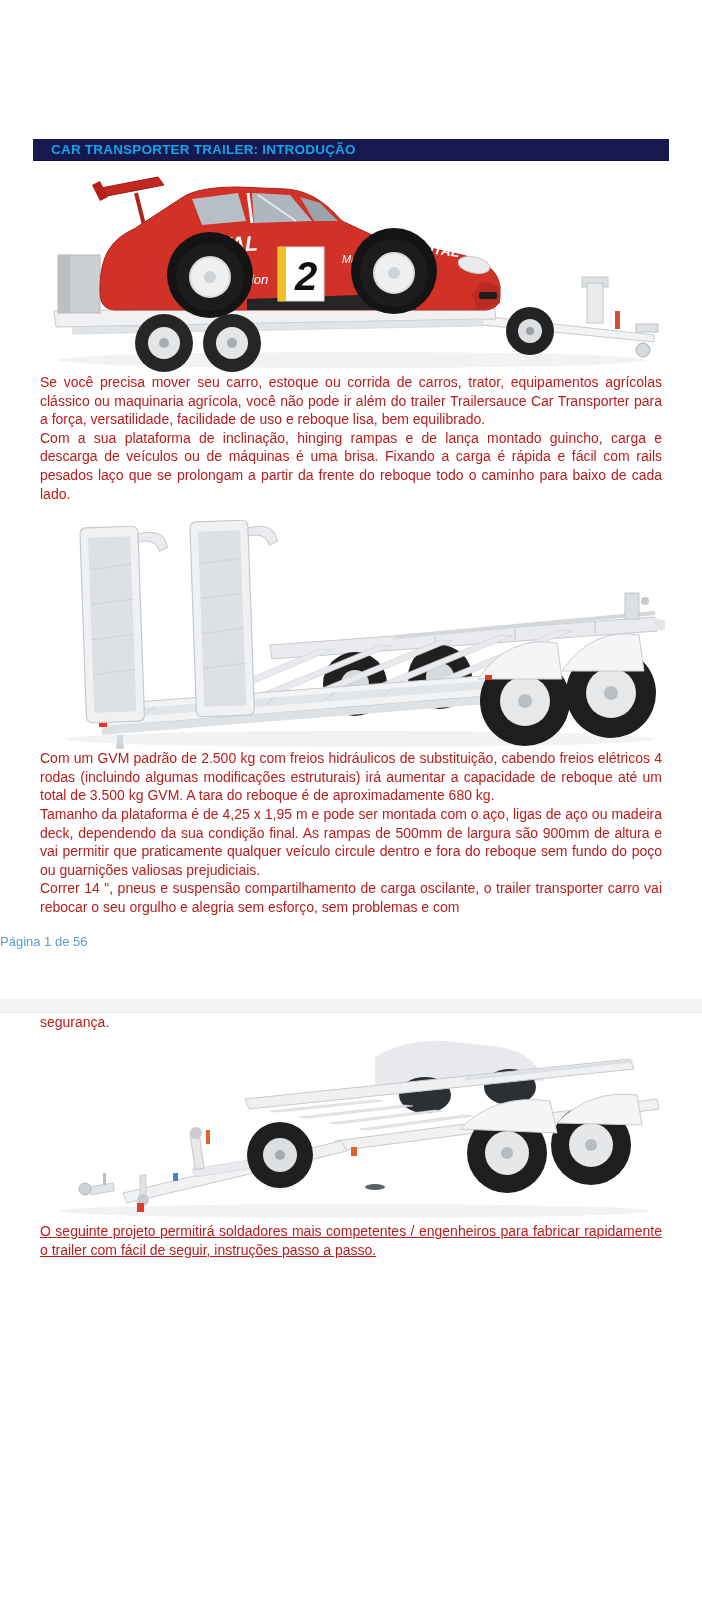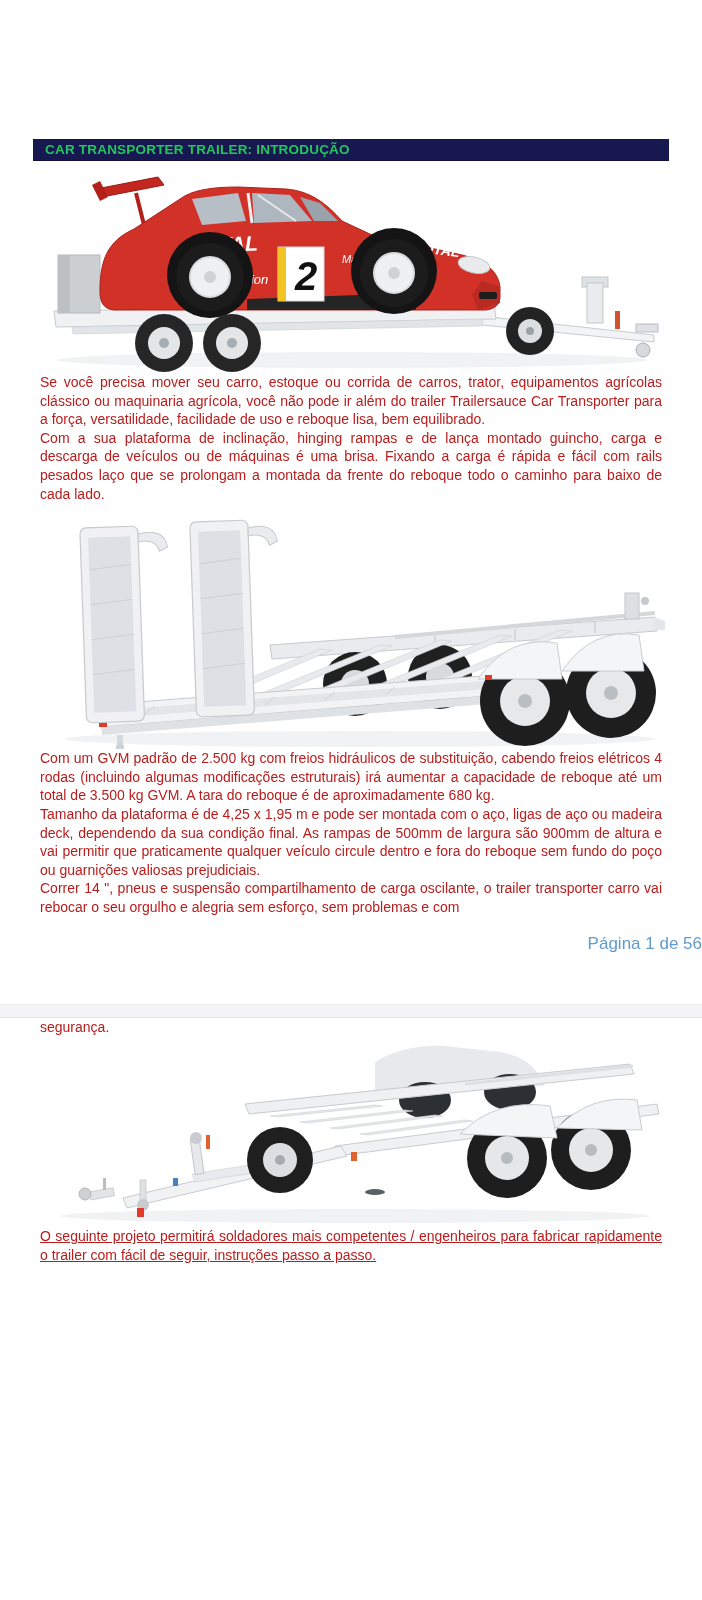--- a/index.html
+++ b/index.html
@@ -6,40 +6,40 @@
   body{
     width:702px;height:1600px;background:#ffffff;overflow:hidden;
     font-family:"Liberation Sans","DejaVu Sans",sans-serif;
   }
   #doc{width:702px;height:1600px;position:relative;background:#ffffff;}
   .band-header{
     margin:139px 33px 0 33px;height:21px;background:#181850;
     display:flex;align-items:center;border-bottom:1px solid #10103a;
   }
   .band-header .title{
-    color:#22c55e;font-weight:bold;font-size:13.5px;padding-left:12px;
+    color:#0ea5e9;font-weight:bold;font-size:13.5px;padding-left:18px;
     letter-spacing:0.2px;white-space:nowrap;
   }
   .fig{display:block;}
   .fig1{margin:2px 40px 0 42px;}
   .fig2{margin:6px 37px 0 55px;}
   .fig3{margin:6px 42px 0 45px;}
   p.body-text{
     margin:0 40px;font-size:14px;line-height:18.6px;color:#b91c1c;
     text-align:justify;
   }
   .p1{margin-top:13px;}
   .p2{margin-top:10px;}
   .p3{margin-top:14px;}
   .p4{margin-top:10px;}
   .p5{margin-top:30px;}
   .p6{margin-top:40px;text-align:left;}
   .p7{margin-top:4px;text-decoration:underline;}
   .page-num{
-    margin-top:17px;text-align:right;font-size:17px;color:#5f9bce;
+    margin-top:17px;text-align:left;font-size:13px;color:#5f9bce;
   }
   .separator{
     margin-top:50px;height:12px;background:#f4f4f6;
     border-top:1px solid #efeff1;border-bottom:1px solid #e7e7e9;
   }
   svg{display:block;}
 </style>
 </head>
 <body>
 
@@ -106,21 +106,21 @@
         <circle cx="168" cy="114" r="20" fill="#eff0f1" stroke="#d8dadd" stroke-width="2"></circle>
         <circle cx="168" cy="114" r="6" fill="#cfd3d6"></circle>
         <circle cx="352" cy="110" r="34" fill="#1c1c1c"></circle>
         <circle cx="352" cy="110" r="20" fill="#eff0f1" stroke="#d8dadd" stroke-width="2"></circle>
         <circle cx="352" cy="110" r="6" fill="#cfd3d6"></circle>
       </g>
     </g>
   </svg>
 
   <p class="body-text p1">Se você precisa mover seu carro, estoque ou corrida de carros, trator, equipamentos agrícolas clássico ou maquinaria agrícola, você não pode ir além do trailer Trailersauce Car Transporter para a força, versatilidade, facilidade de uso e reboque lisa, bem equilibrado.</p>
-  <p class="body-text p2">Com a sua plataforma de inclinação, hinging rampas e de lança montado guincho, carga e descarga de veículos ou de máquinas é uma brisa. Fixando a carga é rápida e fácil com rails pesados laço que se prolongam a montada da frente do reboque todo o caminho para baixo de cada lado.</p>
+  <p class="body-text p2">Com a sua plataforma de inclinação, hinging rampas e de lança montado guincho, carga e descarga de veículos ou de máquinas é uma brisa. Fixando a carga é rápida e fácil com rails pesados laço que se prolongam a partir da frente do reboque todo o caminho para baixo de cada lado.</p>
 
   <svg class="fig fig2" width="610" height="240" viewBox="0 0 610 240">
     <ellipse cx="305" cy="230" rx="295" ry="8" fill="#f1f2f3"></ellipse>
     <g>
       <polygon points="215,136 600,108 602,122 217,150" fill="#e9ebee" stroke="#c6cacd" stroke-width="1"></polygon>
       <path d="M340,128 L600,104" stroke="#d5d8db" stroke-width="4" fill="none"></path>
       <line x1="380" y1="127" x2="380" y2="137" stroke="#d5d8db" stroke-width="2"></line>
       <line x1="460" y1="120" x2="460" y2="131" stroke="#d5d8db" stroke-width="2"></line>
       <line x1="540" y1="113" x2="540" y2="124" stroke="#d5d8db" stroke-width="2"></line>
       <rect x="570" y="84" width="14" height="26" fill="#dde0e3" stroke="#c2c7cb" stroke-width="1"></rect>

